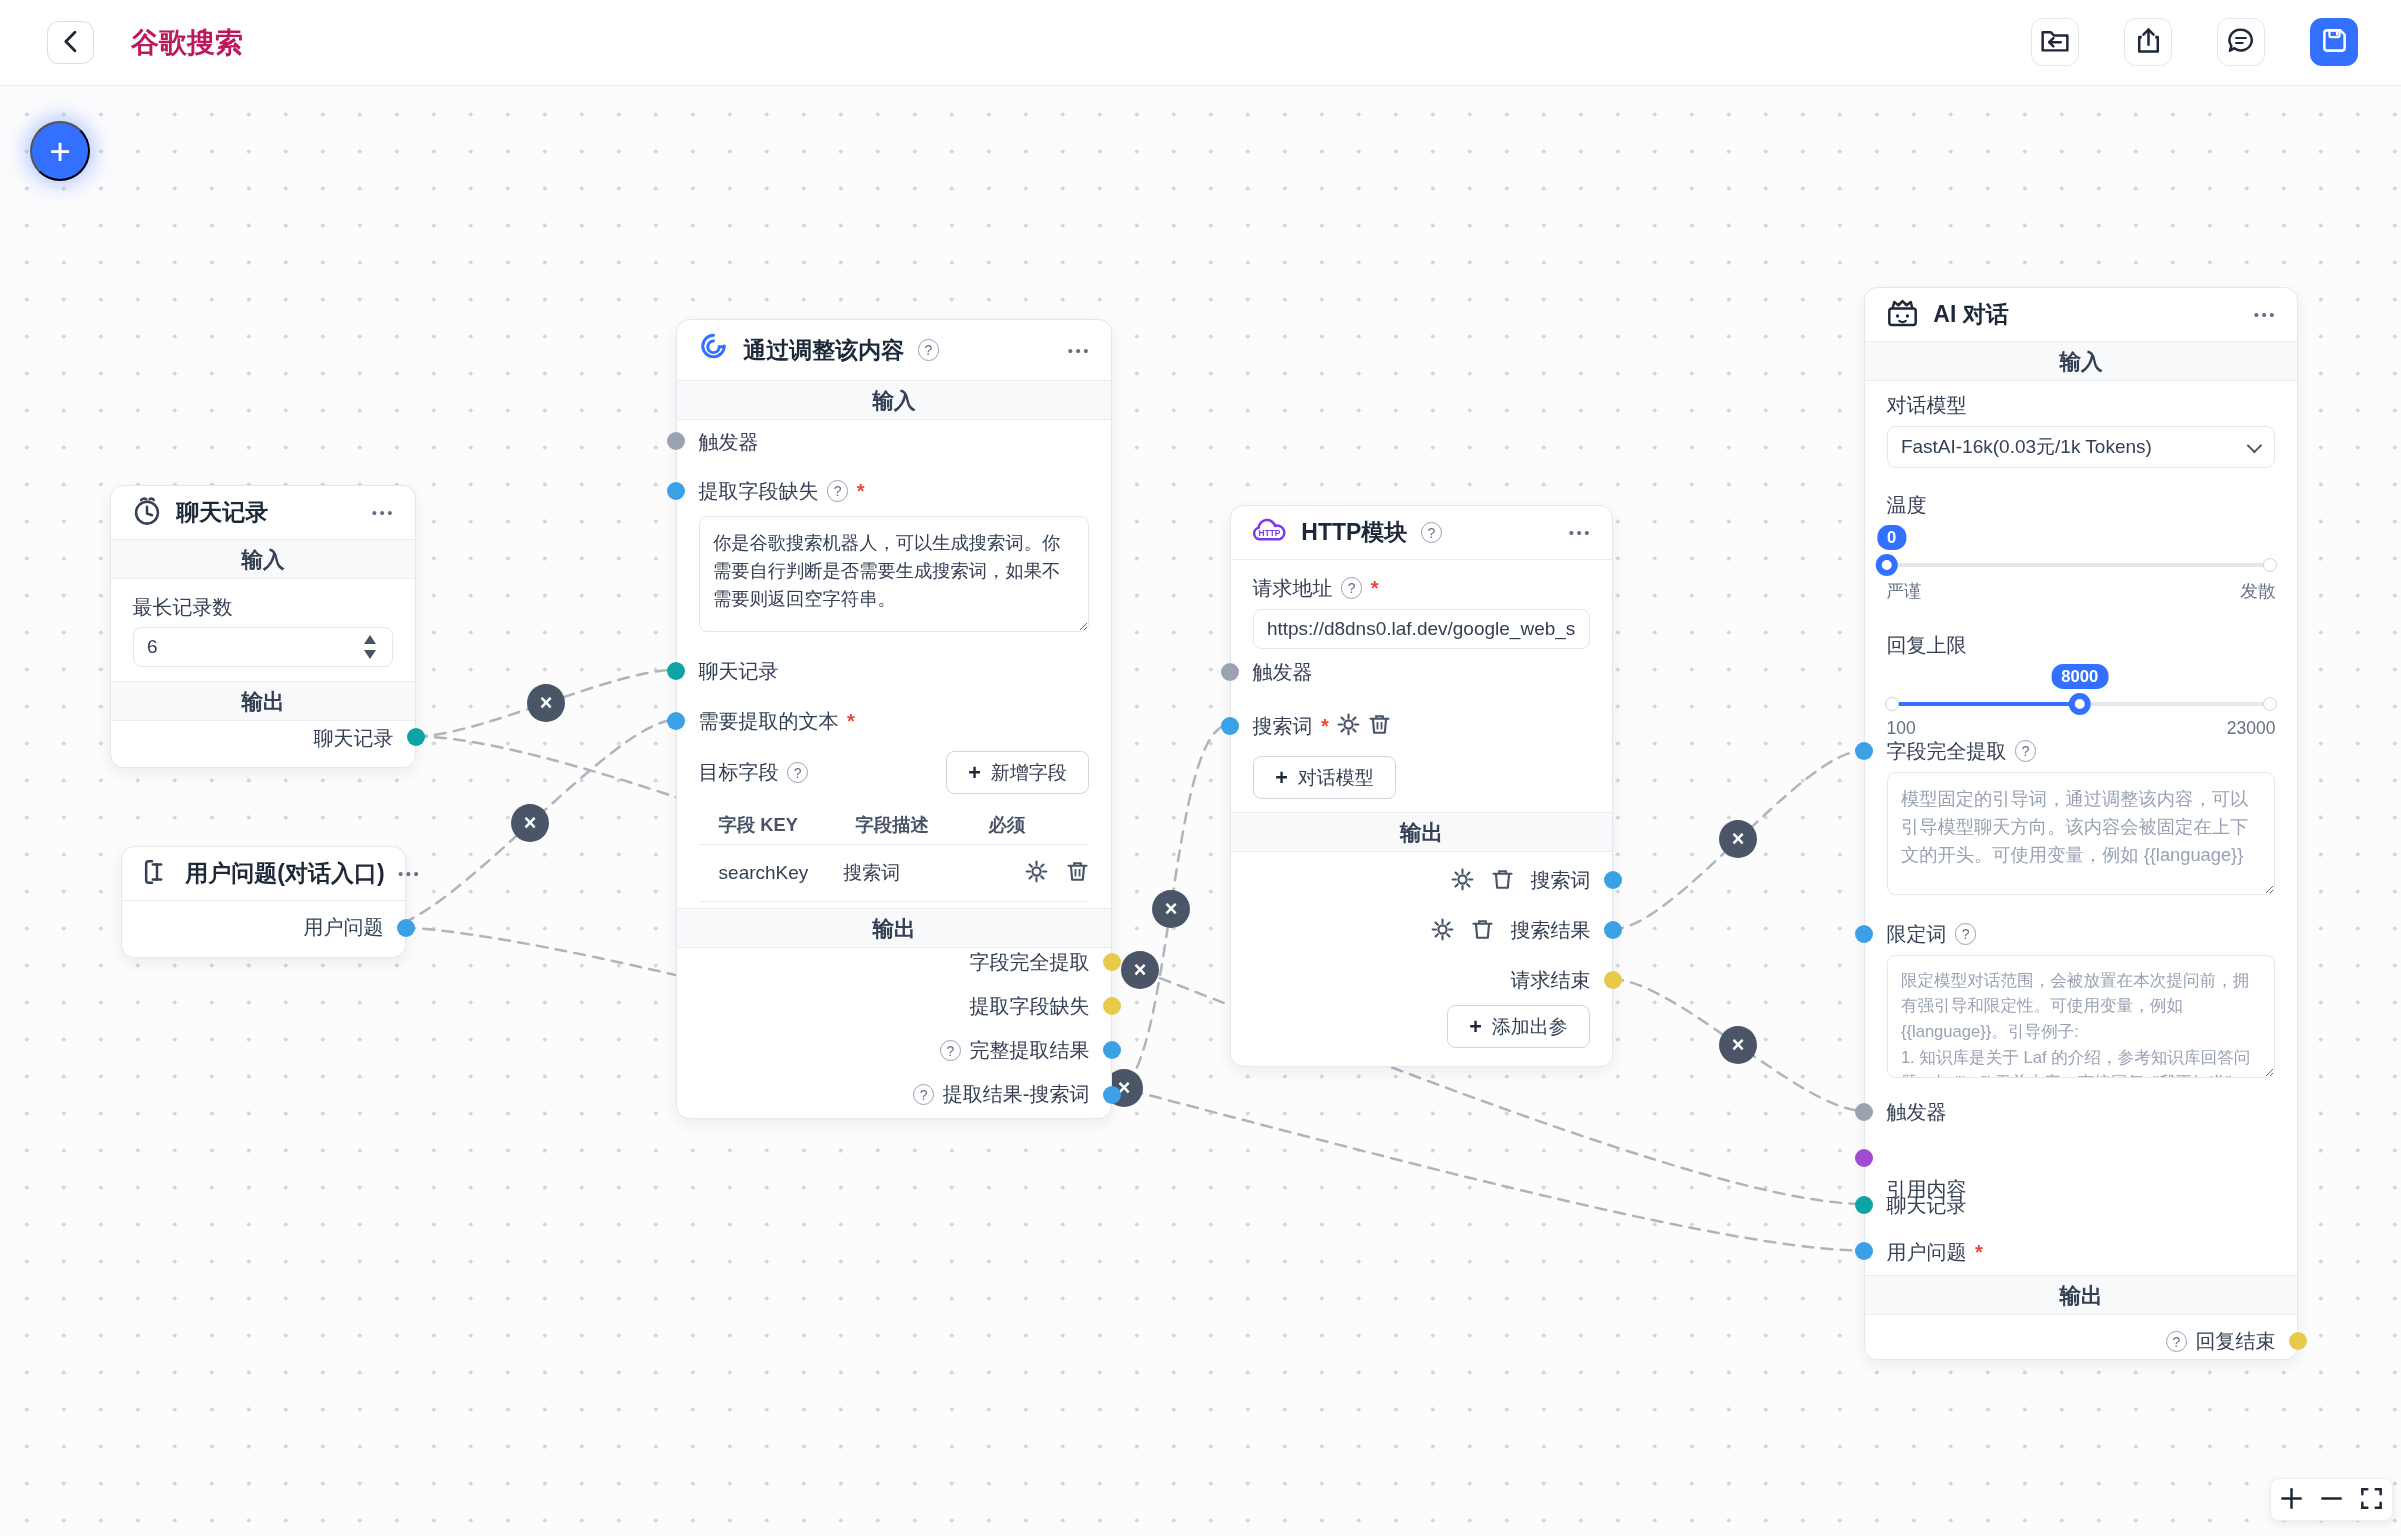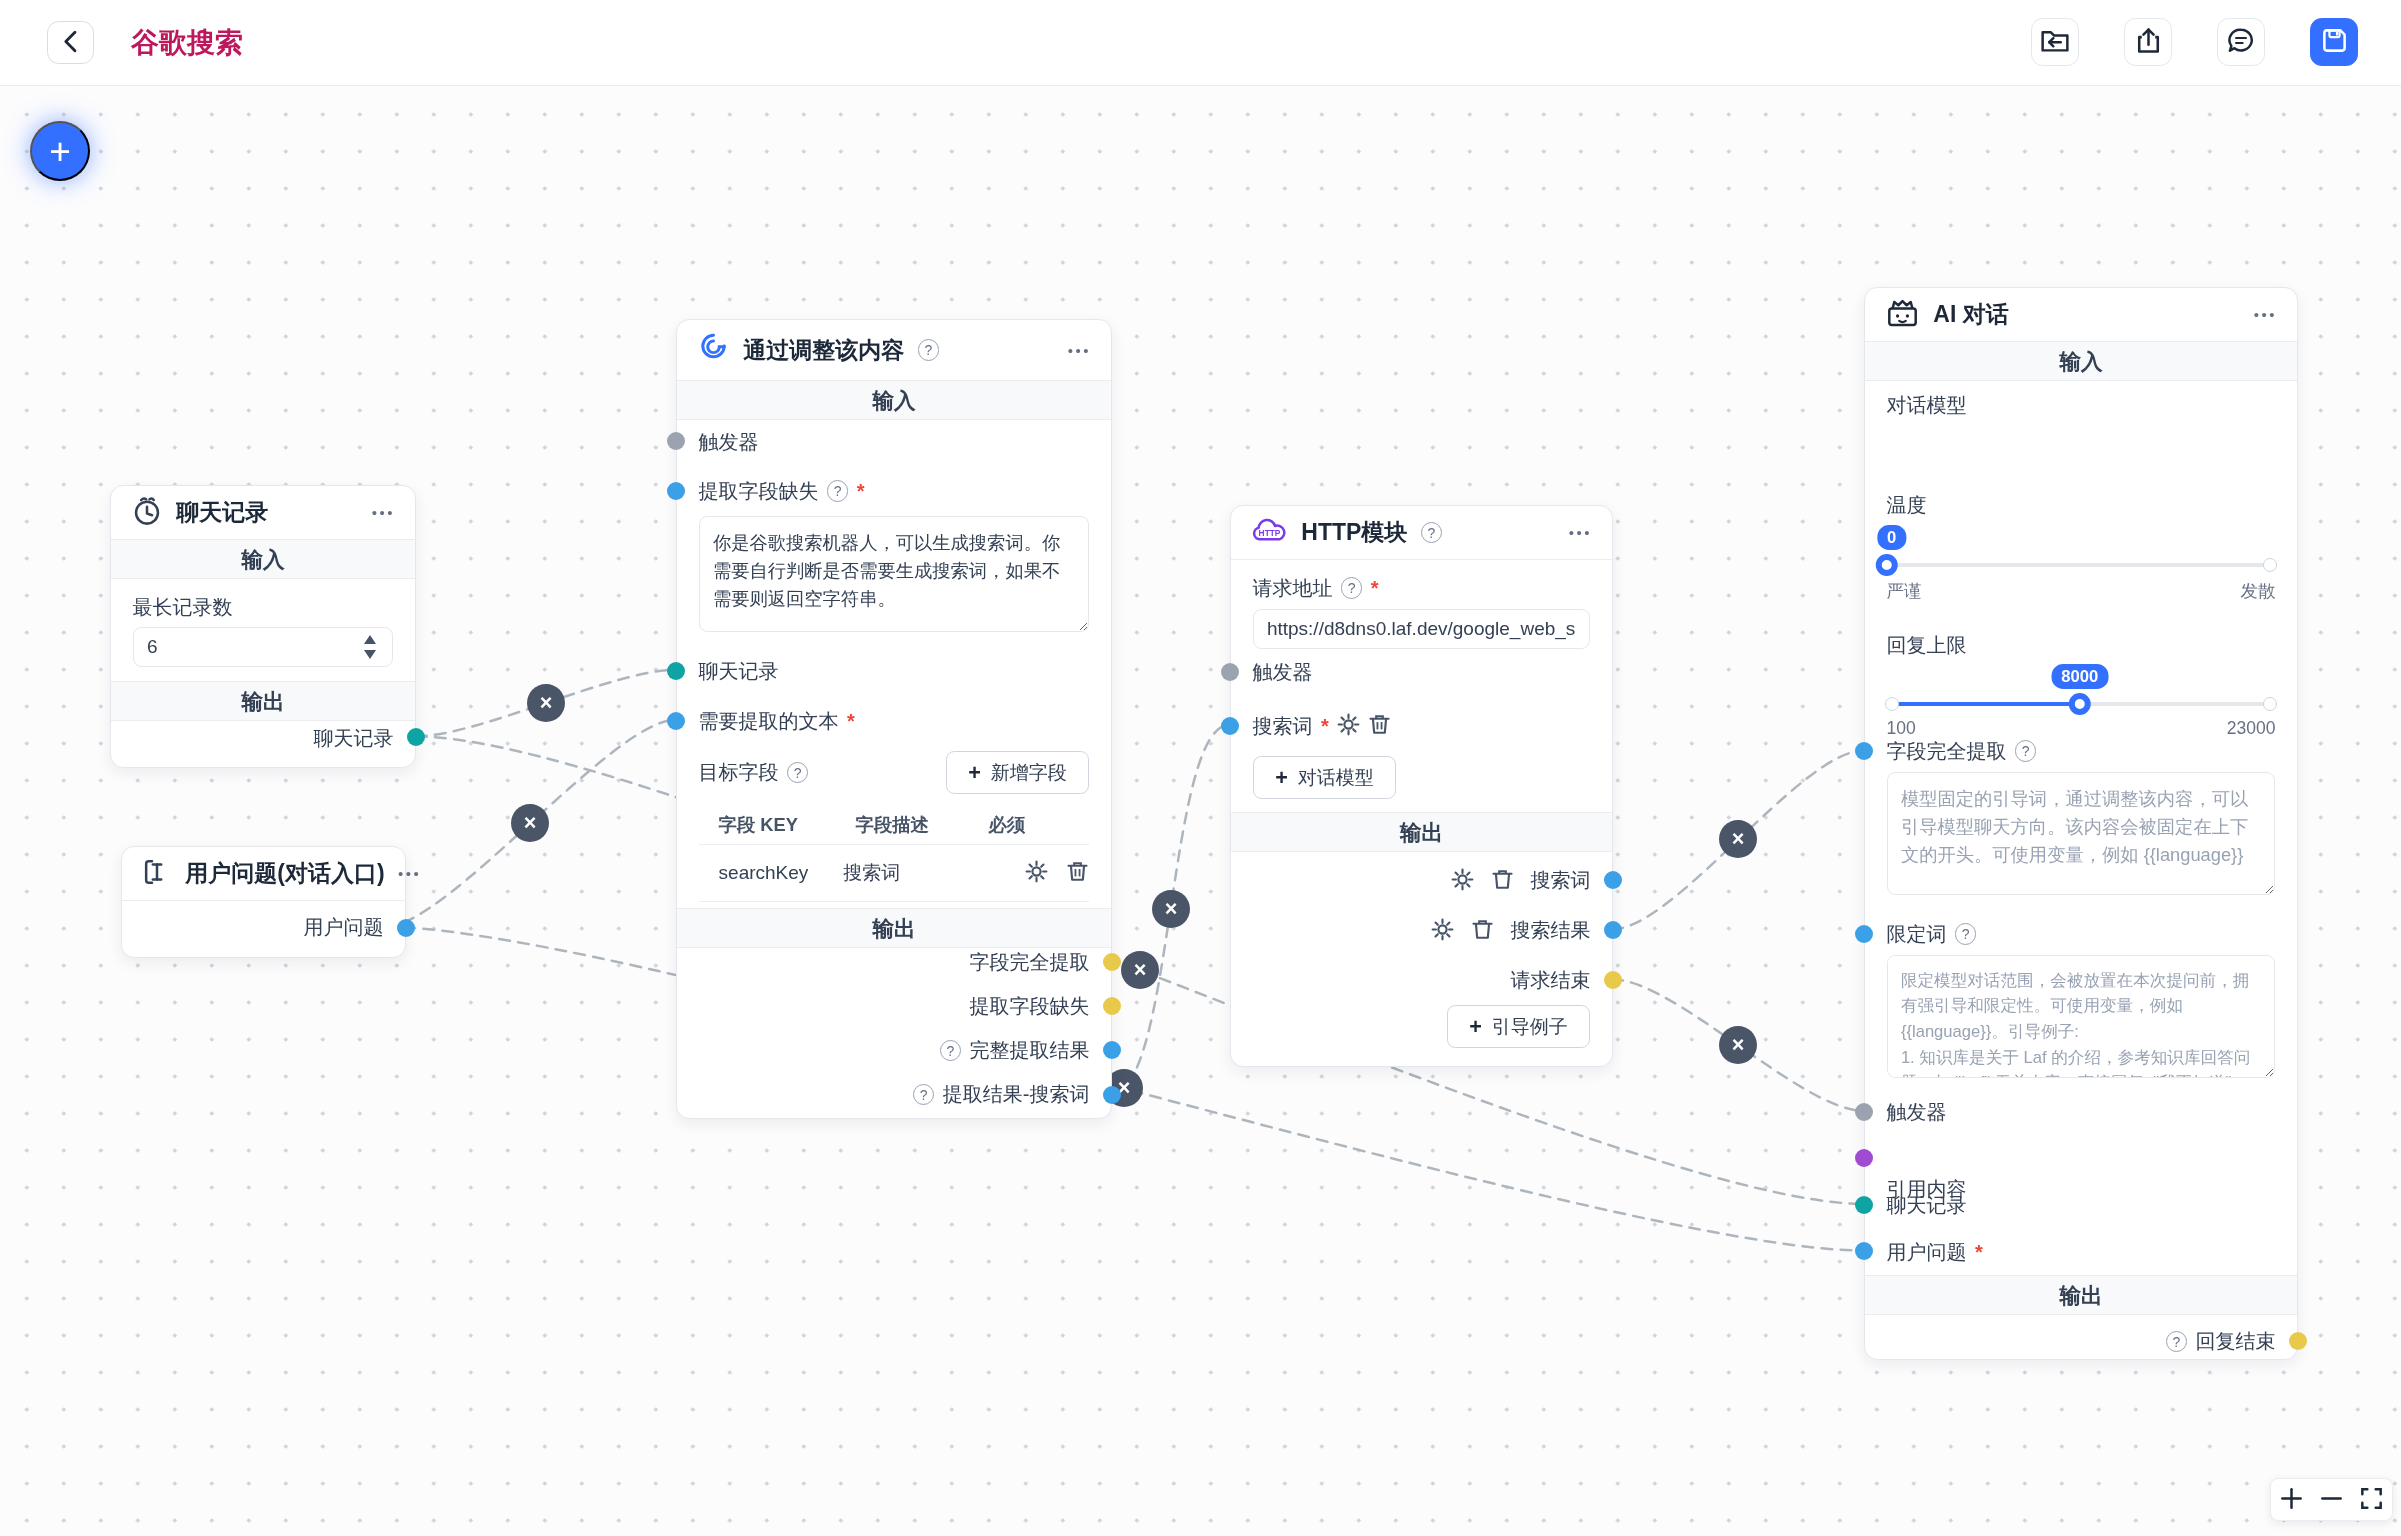--- a/index.html
+++ b/index.html
@@ -495,21 +495,21 @@
   </div>
   <span class="port right c-blue" style="top:415px"></span>
 
   <div class="row-abs right" style="top:458px;height:33px">
     <span>请求结束</span>
   </div>
   <span class="port right c-yellow" style="top:465px"></span>
 
   <button class="ghost-btn" style="position:absolute;right:21.6px;top:499px">
     <span class="plus-glyph">+</span>
-    <span>引导例子</span>
+    <span>添加出参</span>
   </button>
 </section>
 
 <section class="node" style="left:1864px;top:287px;width:434px;height:1073px">
   <div class="node-header">
     <span>
       <svg width="35" height="33" viewBox="0 0 42 40">
           <path d="M8,14 h26 a3,3 0 0 1 3,3 v14 a3,3 0 0 1 -3,3 h-26 a3,3 0 0 1 -3,-3 v-14 a3,3 0 0 1 3,-3 z" fill="none" stroke="#1D2939" stroke-width="3"></path>
           <path d="M9,14 l2,-8 l5,4 l5,-5 l5,5 l5,-4 l2,8" fill="none" stroke="#1D2939" stroke-width="3" stroke-linejoin="round"></path>
           <circle cx="15" cy="23" r="2" fill="#1D2939"></circle>
@@ -517,20 +517,24 @@
           <path d="M17,29 q4,3 8,0" fill="none" stroke="#1D2939" stroke-width="2.6" stroke-linecap="round"></path>
         </svg>
     </span>
     <span class="node-title">AI 对话</span>
     <span class="more">•••</span>
   </div>
   <div class="band">输入</div>
 
   <div class="row-abs" style="top:103px;height:28px">
     <span>对话模型</span>
+  </div>
+  <div class="selectbox" style="position:absolute;left:21.6px;right:21.6px;top:138px">
+    <span>FastAI-16k(0.03元/1k Tokens)</span>
+    <span class="chev"></span>
   </div>
 
   <div class="row-abs" style="top:203px;height:28px">
     <span>温度</span>
   </div>
   <div style="position:absolute;left:21.6px;right:21.6px;top:275px">
     <div class="track">
       <div class="fill" style="width:0%"></div>
       <span class="cap r"></span>
       <span class="slider-badge" style="left:5px">0</span>

